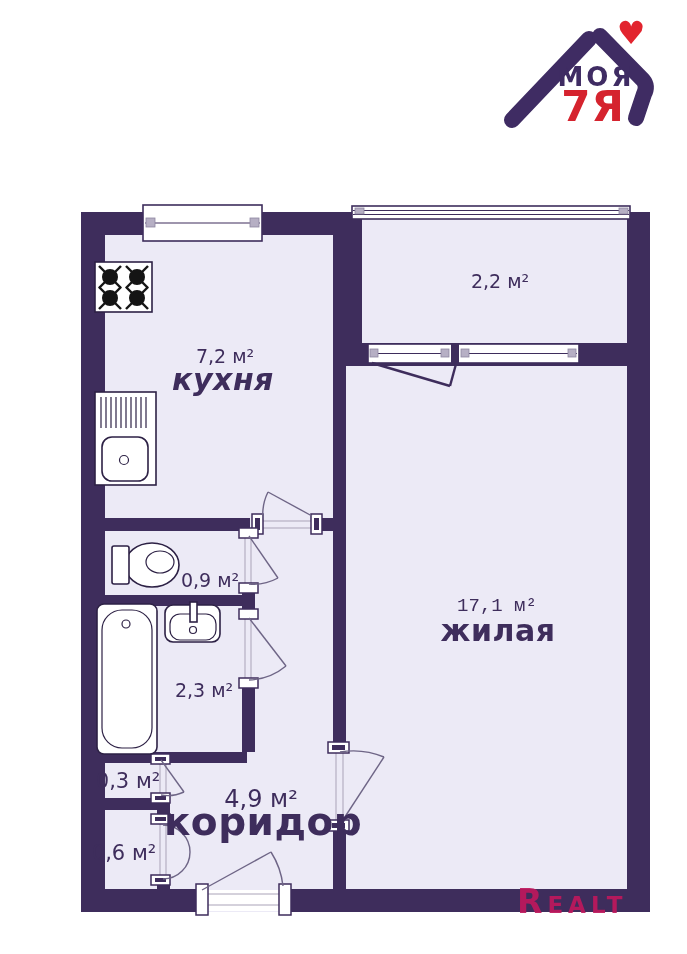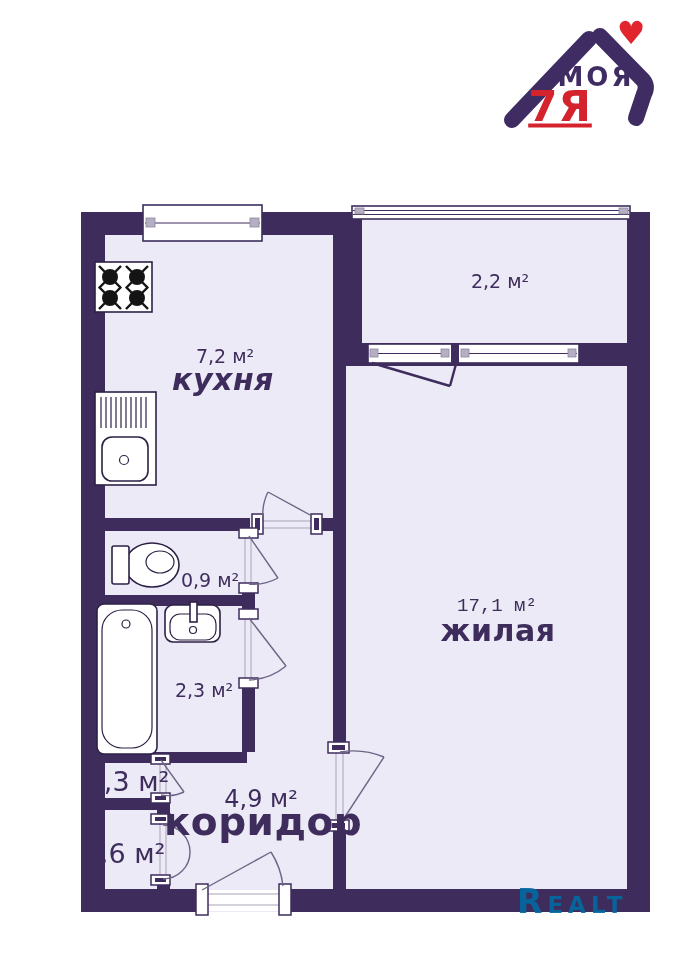--- a/index.html
+++ b/index.html
@@ -15,28 +15,28 @@
   .jambcore{fill:#3e2d5c;}
   .guide{stroke:#aaa3b8;stroke-width:1;fill:none;}
   .door{stroke:#6e6586;stroke-width:1.4;fill:none;}
   .doorbold{stroke:#3e2d5c;stroke-width:2.4;fill:none;}
   .fixt{fill:#ffffff;stroke:#2d2145;stroke-width:1.6;}
   .fixthin{fill:none;stroke:#2d2145;stroke-width:1.2;}
   .burner{fill:#141414;}
   .spoke{stroke:#141414;stroke-width:2.4;}
   .lbl{position:absolute;transform:translate(-50%,-50%);color:#3e2d5c;white-space:nowrap;line-height:1;}
   .area{font-size:19px;font-weight:400;}
-  .area-sm{font-size:27px;}
+  .area-sm{font-size:21px;}
   .rname{font-weight:700;font-size:30px;letter-spacing:0.5px;}
   .brand-word{position:absolute;transform:translate(-50%,-50%);color:#3f2c63;font-weight:700;
               font-size:26px;letter-spacing:3px;text-align:center;}
   .brand-mark{position:absolute;transform:translate(-50%,-50%);color:#d5232e;font-weight:800;
               font-size:42px;letter-spacing:1px;}
   .brand-heart{position:absolute;transform:translate(-50%,-50%);color:#e2242e;font-size:32px;}
-  .watermark{position:absolute;transform:translate(0,-50%);color:#0369a1;opacity:0.92;
+  .watermark{position:absolute;transform:translate(0,-50%);color:#be185d;opacity:0.92;
              font-weight:700;font-size:33px;letter-spacing:5px;font-variant:small-caps;}
 </style>
 </head>
 <body>
 
 <div id="stage">
 
   <svg id="plan-svg" width="687" height="954" viewBox="0 0 687 954">
 
     <rect class="floor" x="81" y="212" width="569" height="700"></rect>
@@ -234,17 +234,17 @@
   <span class="lbl area" style="left:210px;top:580px;">0,9 м²</span>
   <span class="lbl area" style="left:204px;top:690px;text-align:center;">2,3 м²</span>
   <span class="lbl area area-sm" style="left:128px;top:781px;">0,3 м²</span>
   <span class="lbl area area-sm" style="left:124px;top:853px;">0,6 м²</span>
 
   <span class="lbl area" style="left:261px;top:799px;font-size:24px;">4,9 м²</span>
   <span class="lbl rname" style="left:263px;top:821px;font-size:39px;">коридор</span>
 
   <span class="brand-heart" style="left:631px;top:33px;">♥</span>
   <span class="brand-word" style="left:596px;top:77px;">МОЯ</span>
-  <span class="brand-mark" style="left:560px;top:106px;text-decoration:underline;">7Я</span>
+  <span class="brand-mark" style="left:593px;top:106px;">7Я</span>
 
   <span class="watermark" style="left:517px;top:901px;">Realt</span>
 
 </div>
 
 </body></html>

